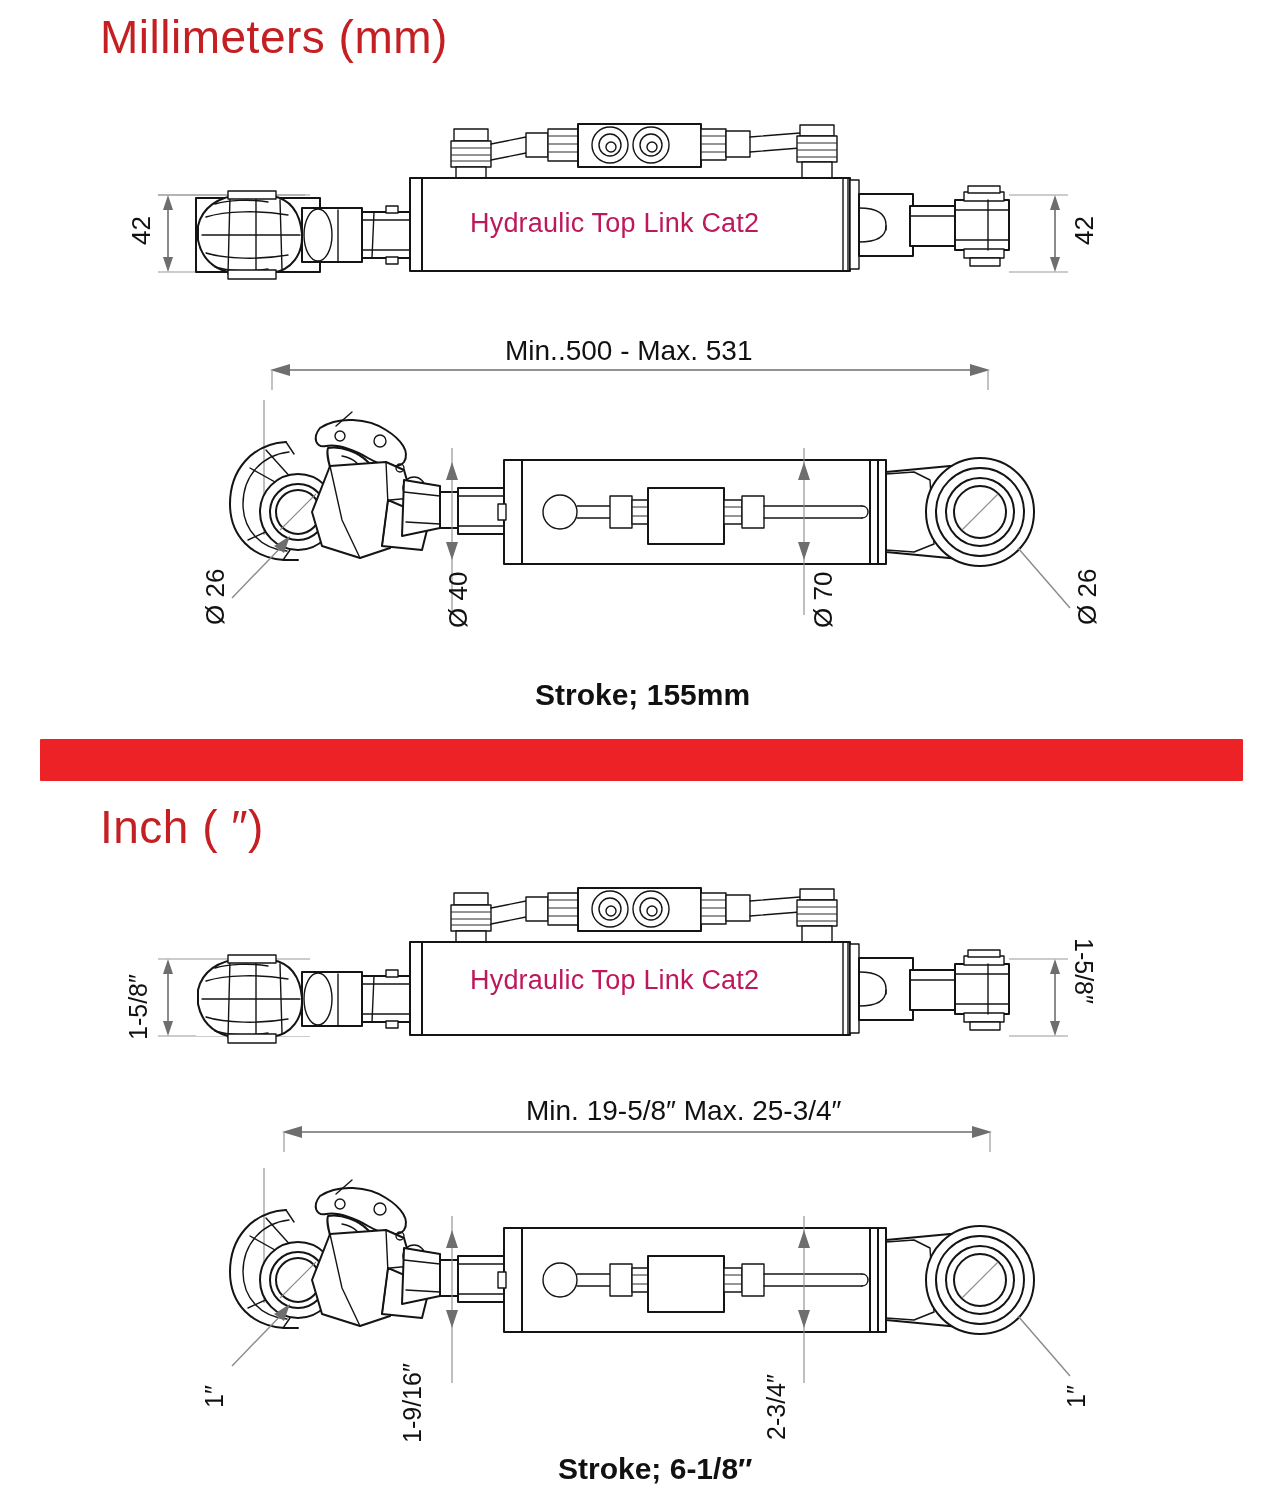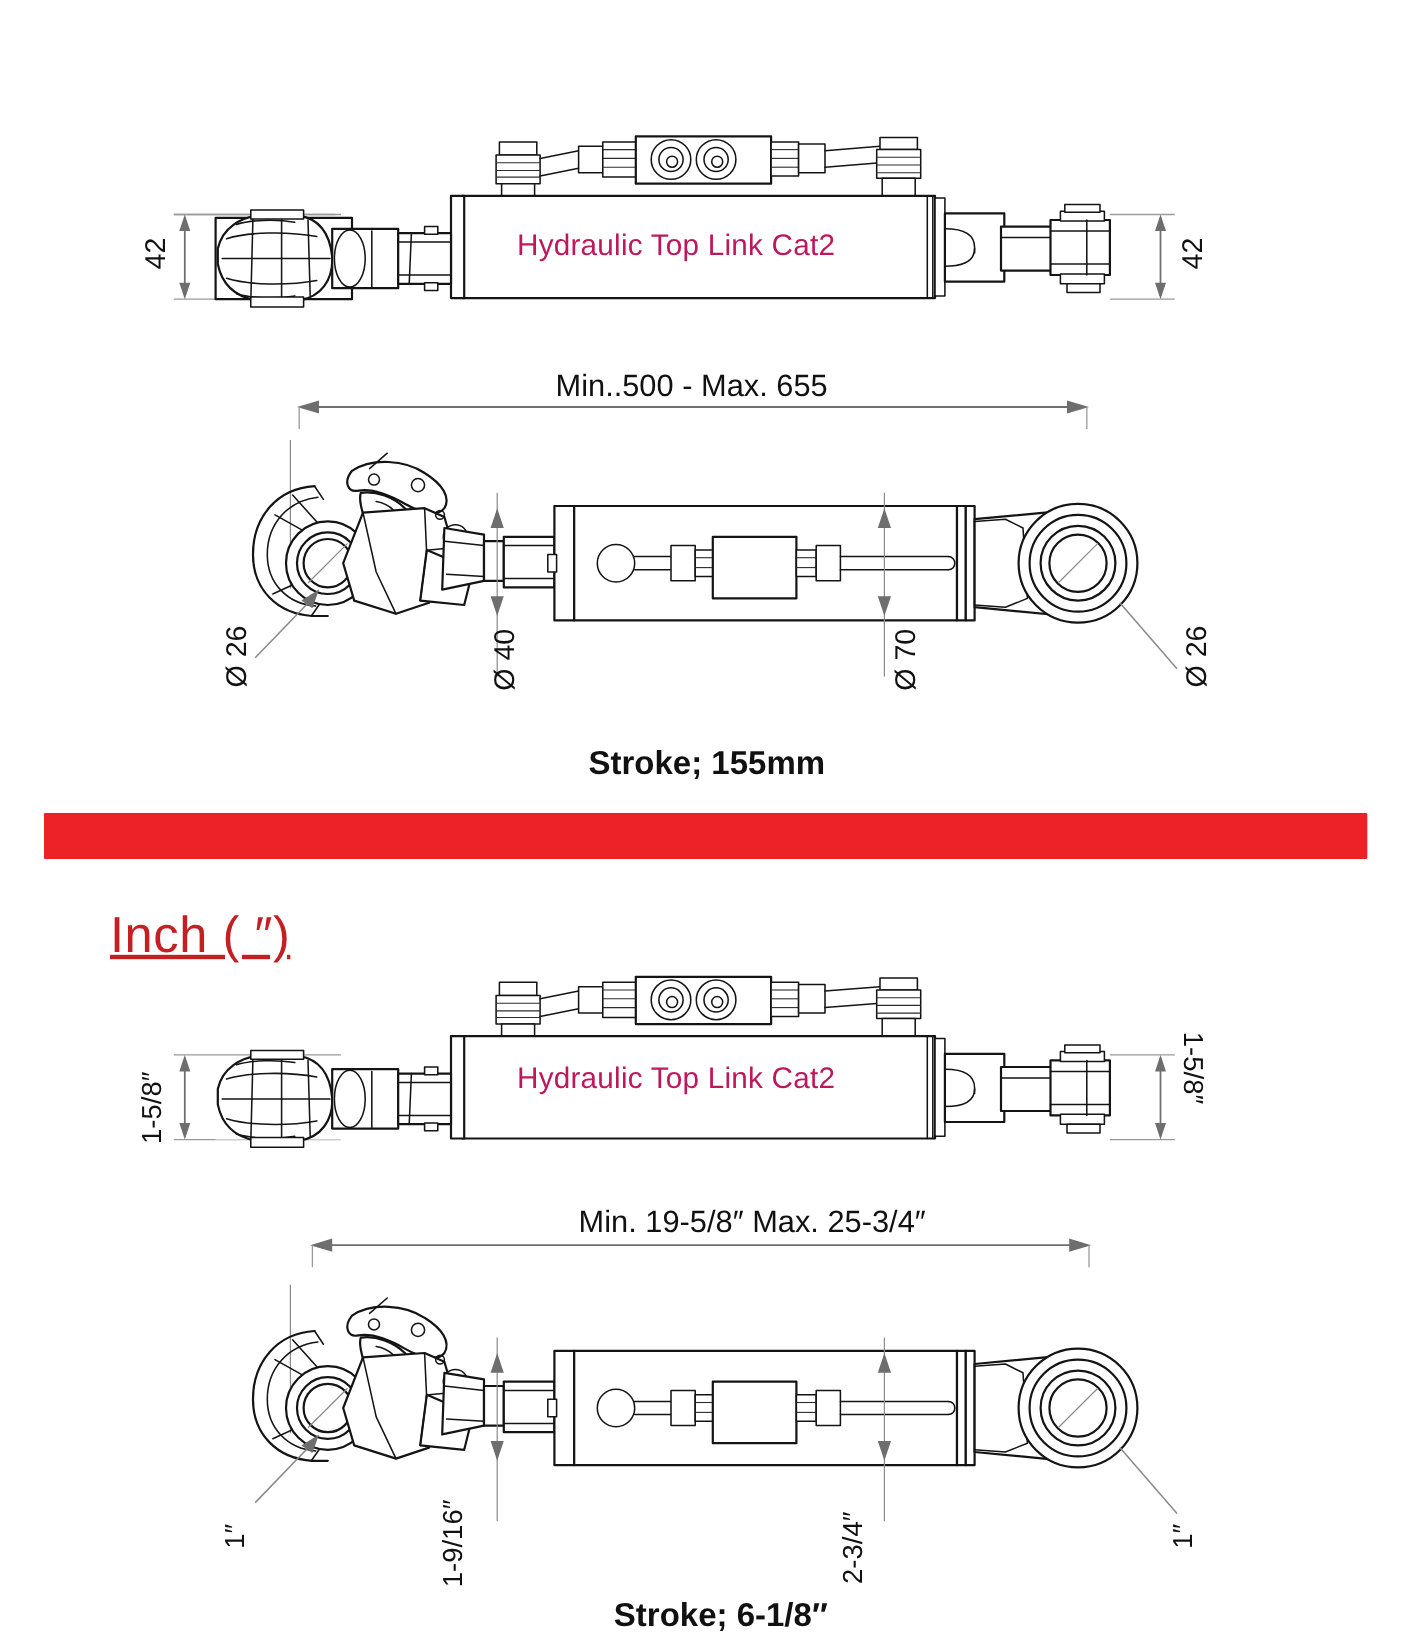--- a/index.html
+++ b/index.html
@@ -54,20 +54,21 @@
   .dimarrow{fill:#6e6e6e;}
   .leader{fill:none;stroke:#8a8a8a;stroke-width:1.4;}
   .extline{fill:none;stroke:#9a9a9a;stroke-width:1.2;}
   .centerline{fill:none;stroke:#8a8a8a;stroke-width:1.1;}
 </style>
 </head>
 <body>
 
 <div class="stage">
 
+  <div class="abs unit-heading" style="left:100px;top:10px;color:#c41f22;">Millimeters (mm)</div>
 
   <div class="abs" style="left:110px;top:120px;">
     <svg width="980" height="180" viewBox="0 0 980 180">
 
       <g>
         <line class="extline" x1="48" y1="195" x2="195" y2="195" transform="translate(0,-120)"></line>
         <line class="extline" x1="48" y1="75" x2="200" y2="75"></line>
         <line class="extline" x1="48" y1="152" x2="200" y2="152"></line>
         <line class="dimline" x1="58" y1="78" x2="58" y2="149"></line>
         <polygon class="dimarrow" points="58,75 53,90 63,90"></polygon>
@@ -175,21 +176,21 @@
         <polygon class="dimarrow" points="945,75 940,90 950,90"></polygon>
         <polygon class="dimarrow" points="945,152 940,137 950,137"></polygon>
       </g>
     </svg>
   </div>
 
   <div class="abs dim-text rot-ccw" style="left:126px;top:245px;">42</div>
   <div class="abs dim-text rot-ccw" style="left:1069px;top:245px;">42</div>
   <div class="abs body-label" style="left:470px;top:208px;">Hydraulic Top Link  Cat2</div>
 
-  <div class="abs dim-text" style="left:505px;top:335px;font-size:28px;">Min..500  - Max. 655</div>
+  <div class="abs dim-text" style="left:505px;top:335px;font-size:28px;">Min..500  - Max. 531</div>
 
   <div class="abs" style="left:260px;top:356px;">
     <svg width="740" height="28" viewBox="0 0 740 28">
       <line class="dimline" x1="14" y1="14" x2="726" y2="14"></line>
       <polygon class="dimarrow" points="10,14 30,8 30,20"></polygon>
       <polygon class="dimarrow" points="730,14 710,8 710,20"></polygon>
       <line class="extline" x1="12" y1="14" x2="12" y2="34"></line>
       <line class="extline" x1="728" y1="14" x2="728" y2="34"></line>
     </svg>
   </div>
@@ -312,21 +313,21 @@
 
   <div class="abs dim-text rot-ccw" style="left:200px;top:625px;">Ø 26</div>
   <div class="abs dim-text rot-ccw" style="left:443px;top:628px;">Ø 40</div>
   <div class="abs dim-text rot-ccw" style="left:808px;top:628px;">Ø 70</div>
   <div class="abs dim-text rot-ccw" style="left:1072px;top:625px;">Ø 26</div>
 
   <div class="abs stroke-text" style="left:535px;top:678px;">Stroke; 155mm</div>
 
   <div class="abs divider-bar" style="left:40px;top:739px;width:1203px;height:42px;"></div>
 
-  <div class="abs unit-heading" style="left:100px;top:822px;color:#c41f22;text-decoration:underline;">Inch ( ″)</div>
+  <div class="abs unit-heading" style="left:100px;top:800px;color:#c41f22;">Inch ( ″)</div>
 
   <div class="abs" style="left:110px;top:884px;">
     <svg width="980" height="180" viewBox="0 0 980 180">
       <g>
         <line class="extline" x1="48" y1="75" x2="200" y2="75"></line>
         <line class="extline" x1="48" y1="152" x2="200" y2="152"></line>
         <line class="dimline" x1="58" y1="78" x2="58" y2="149"></line>
         <polygon class="dimarrow" points="58,75 53,90 63,90"></polygon>
         <polygon class="dimarrow" points="58,152 53,137 63,137"></polygon>
       </g>

